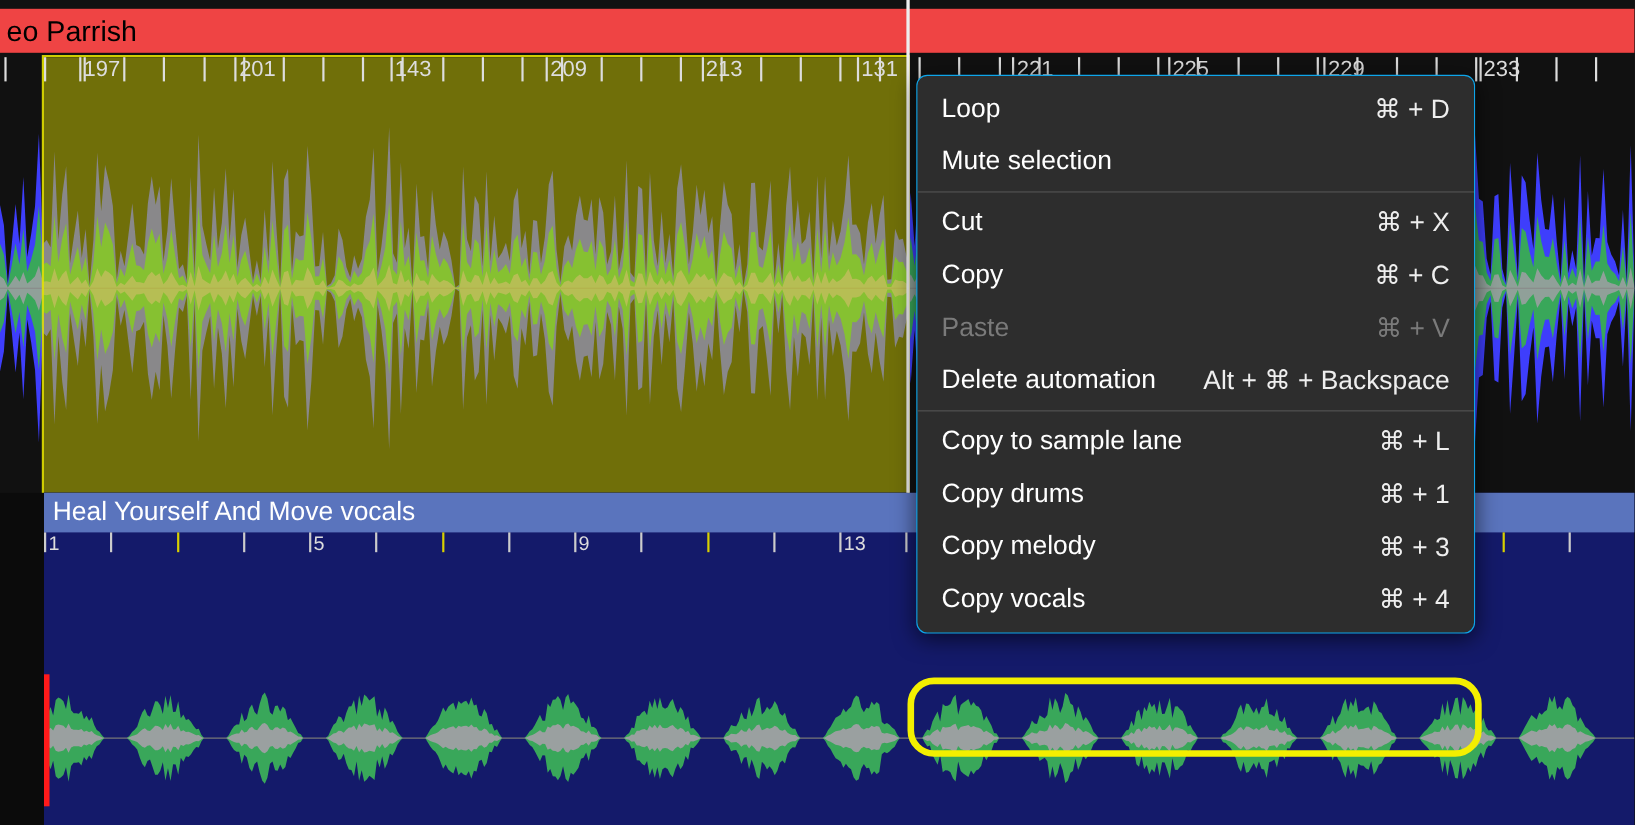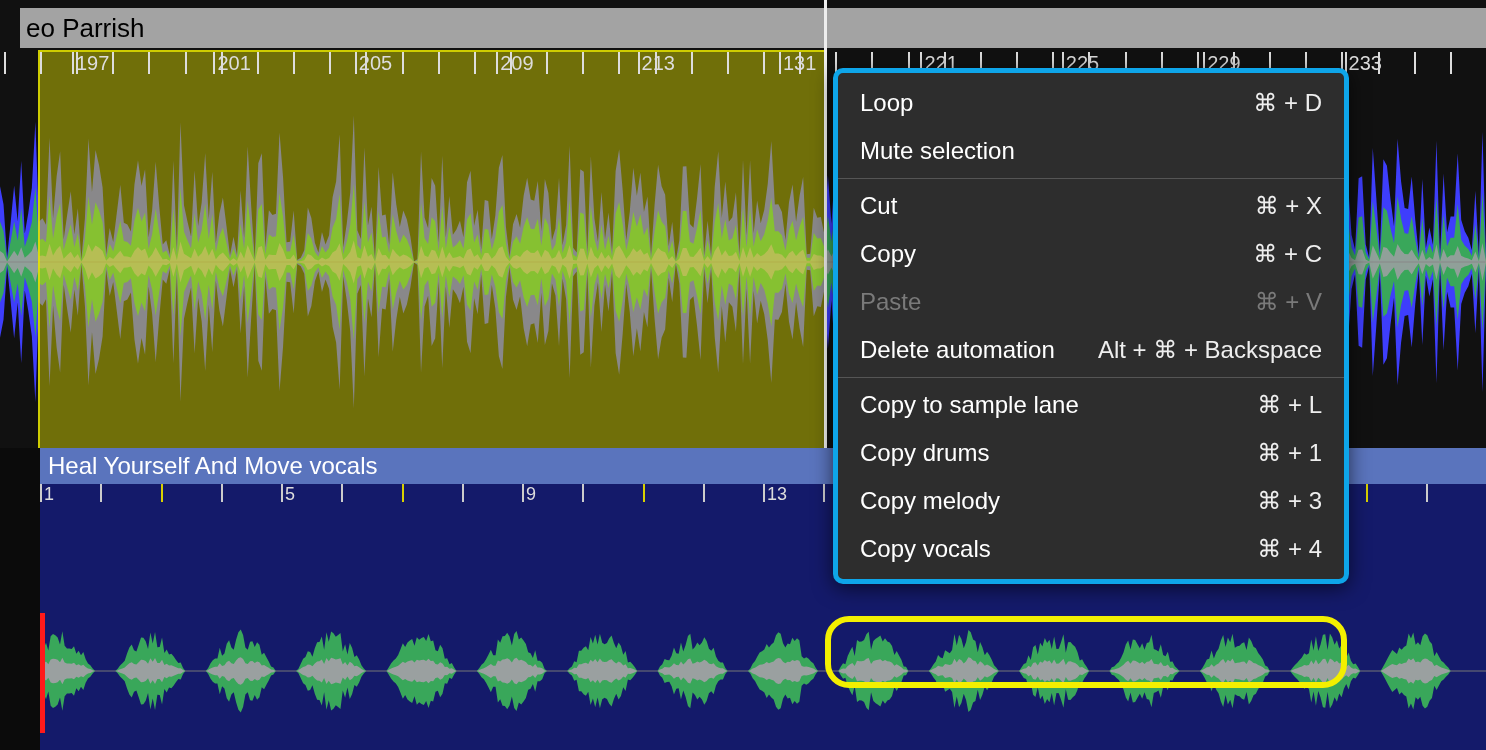--- a/index.html
+++ b/index.html
@@ -20,27 +20,26 @@
     width: 1486px;
     height: 448px;
     background: #111;
   }
   .clip-title-bar-top {
     position: absolute;
     left: 0;
     top: 8px;
     right: 0;
     height: 40px;
-    background: #a3a3a3;
+    background: #ef4444;
     color: #000;
     font-size: 26px;
     line-height: 40px;
     padding-left: 6px;
     overflow: hidden;
-    margin-left: 20px;
   }
   .ruler-top {
     position: absolute;
     left: 0;
     top: 52px;
     right: 0;
     height: 30px;
   }
   .ruler-mark {
     position: absolute;
@@ -143,21 +142,21 @@
     background: #ff1a1a;
   }
 
   
   .context-menu {
     position: absolute;
     left: 833px;
     top: 68px;
     width: 506px;
     background: #2d2d2d;
-    border: 5px solid #0ea5e9;
+    border: 1px solid #0ea5e9;
     border-radius: 10px;
     box-shadow: 0 4px 20px rgba(0,0,0,0.6);
     padding: 6px 0;
     z-index: 20;
   }
   .menu-item {
     display: flex;
     justify-content: space-between;
     align-items: center;
     height: 48px;
@@ -332,21 +331,21 @@
       <div class="ruler-mark" style="left: 72px;">
         <div class="ruler-tick-major"></div>
         <div class="ruler-label">197</div>
       </div>
       <div class="ruler-mark" style="left: 213.4px;">
         <div class="ruler-tick-major"></div>
         <div class="ruler-label">201</div>
       </div>
       <div class="ruler-mark" style="left: 354.8px;">
         <div class="ruler-tick-major"></div>
-        <div class="ruler-label">205</div>
+        <div class="ruler-label">143</div>
       </div>
       <div class="ruler-mark" style="left: 496.2px;">
         <div class="ruler-tick-major"></div>
         <div class="ruler-label">209</div>
       </div>
       <div class="ruler-mark" style="left: 637.6px;">
         <div class="ruler-tick-major"></div>
         <div class="ruler-label">213</div>
       </div>
       <div class="ruler-mark" style="left: 779px;">

